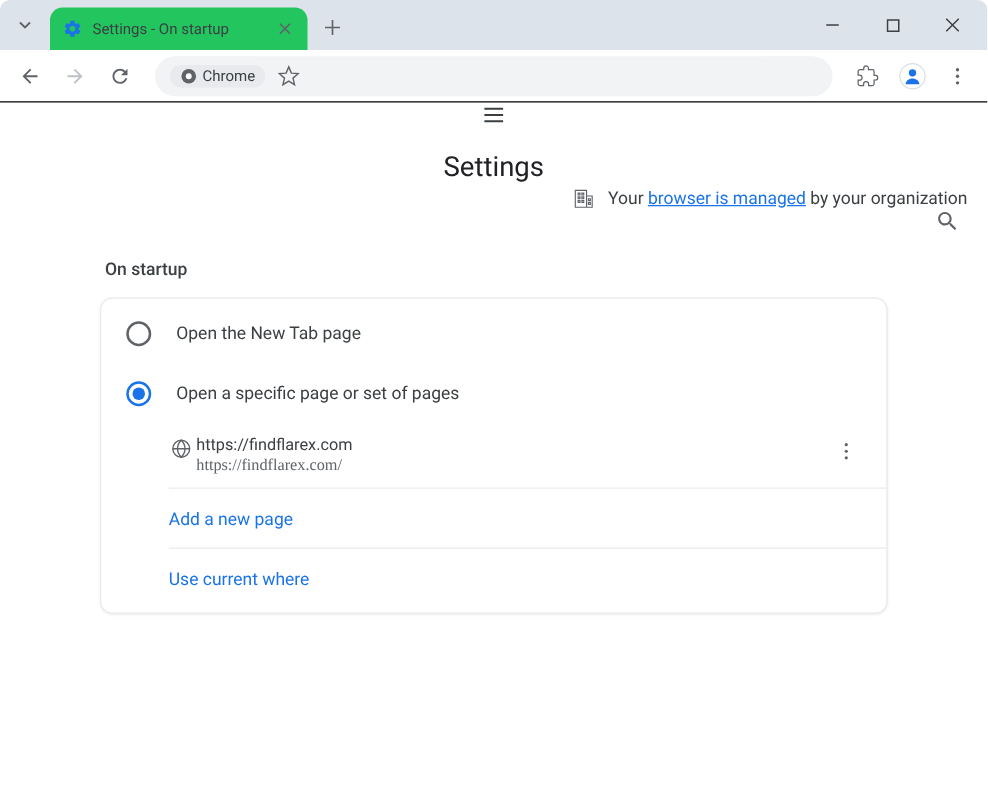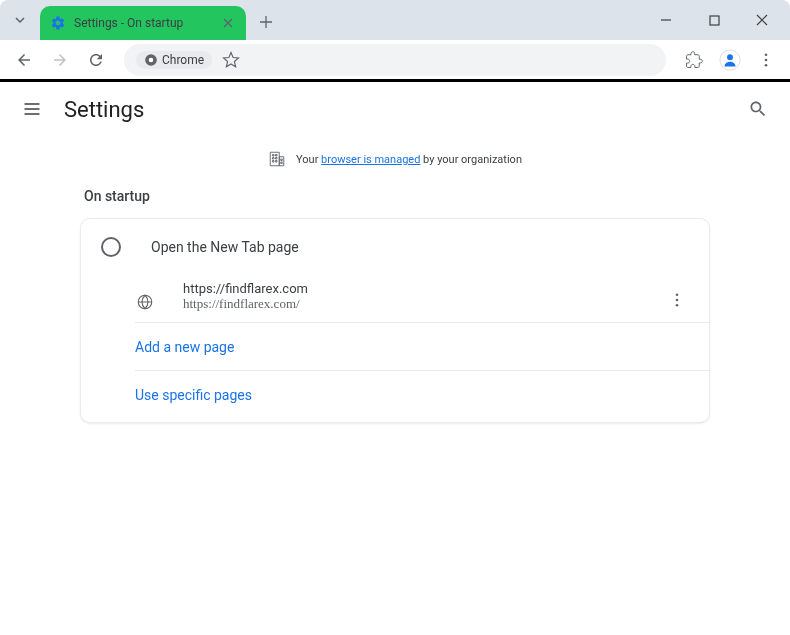--- a/index.html
+++ b/index.html
@@ -10,49 +10,49 @@
 .tab-dropdown { width: 24px; height: 24px; display: flex; align-items: center; justify-content: center; margin-right: 8px; }
 .tab { background: #22c55e; border-radius: 10px 10px 0 0; height: 34px; display: flex; align-items: center; padding: 16px 10px; margin-top: 6px; width: 206px; gap: 8px; }
 .tab-favicon { width: 16px; height: 16px; display: flex; align-items: center; justify-content: center; color: #1a73e8; }
 .tab-title { font-size: 12px; color: #3c4043; flex: 1; white-space: nowrap; overflow: hidden; text-overflow: ellipsis; }
 .tab-close { width: 16px; height: 16px; display: flex; align-items: center; justify-content: center; color: #5f6368; }
 .new-tab { width: 28px; height: 28px; display: flex; align-items: center; justify-content: center; margin-left: 6px; margin-top: 4px; color: #5f6368; }
 .window-controls { margin-left: auto; display: flex; gap: 8px; }
 .win-btn { width: 40px; height: 30px; display: flex; align-items: center; justify-content: center; color: #3c4043; }
 
 
-.toolbar { height: 42px; background: #fff; display: flex; align-items: center; padding: 0 8px; gap: 4px; border-bottom: 3px solid #000000; }
+.toolbar { height: 42px; background: #fff; display: flex; align-items: center; padding: 0 8px; gap: 4px; border-bottom: 1px solid #000000; }
 .nav-btn { width: 32px; height: 32px; display: flex; align-items: center; justify-content: center; color: #5f6368; border-radius: 50%; }
 .nav-btn.disabled { color: #bdc1c6; }
 .omnibox { flex: 1; height: 32px; background: #f1f3f4; border-radius: 16px; display: flex; align-items: center; padding: 0 12px; gap: 10px; margin: 0 8px; }
 .omnibox-icon { display: flex; align-items: center; gap: 6px; }
 .chrome-chip { background: #e8eaed; border-radius: 12px; padding: 2px 8px; font-size: 12px; color: #3c4043; display: flex; align-items: center; gap: 4px; }
 .omnibox-url { font-size: 14px; color: #5f6368; flex: 1; }
 .chip-logo { width:14px; height:14px; }
 
 
-.settings-header { height: 54px; display: flex; align-items: center; padding: 0 20px; gap: 20px; }
+.settings-header { height: 54px; display: flex; align-items: center; padding: 0 20px; gap: 20px; flex-direction: column; }
 .hamburger { width: 24px; height: 24px; display: flex; align-items: center; justify-content: center; color: #5f6368; }
 .settings-title { font-size: 22px; color: #202124; font-weight: 400; }
 .search-icon-wrap { margin-left: auto; width: 24px; height: 24px; display: flex; align-items: center; justify-content: center; color: #5f6368; }
 
 
-.managed-banner { display: flex; align-items: center; justify-content: center; gap: 10px; padding: 14px 16px; font-size: 11px; color: #3c4043; }
+.managed-banner { display: flex; align-items: center; justify-content: flex-end; gap: 10px; padding: 14px 16px; font-size: 14px; color: #3c4043; }
 .managed-link { color: #1a73e8; text-decoration: underline; }
 
 
-.content { padding: 0 80px; }
+.content { padding: 0 80px; margin-top: 20px; }
 .section-title { font-size: 14px; color: #3c4043; padding: 6px 0 14px 4px; font-weight: 500; }
 .card { background: #fff; border: 1px solid #e8eaed; border-radius: 10px; box-shadow: 0 1px 2px rgba(60,64,67,0.1); padding: 4px 0; }
-.radio-row { display: flex; align-items: center; padding: 14px 20px; gap: 30px; }
+.radio-row { display: flex; align-items: center; padding: 14px 20px; gap: 20px; }
 .radio { width: 20px; height: 20px; border: 2px solid #5f6368; border-radius: 50%; display: flex; align-items: center; justify-content: center; flex-shrink: 0; }
 .radio.selected { border-color: #1a73e8; }
 .radio.selected::after { content: ""; width: 10px; height: 10px; background: #1a73e8; border-radius: 50%; }
 .radio-label { font-size: 14px; color: #3c4043; }
-.page-row { display: flex; align-items: flex-end; padding: 10px 20px 10px 54px; gap: 28px; }
+.page-row { display: flex; align-items: flex-start; padding: 10px 20px 10px 54px; gap: 2px; }
 .globe { width: 20px; height: 20px; display: flex; align-items: center; justify-content: center; color: #5f6368; }
 .page-info { flex: 1; display: flex; flex-direction: column; }
 .page-title { font-size: 13px; color: #3c4043; }
 .page-url { font-size: 13px; color: #5f6368; font-family: Liberation Serif, serif; }
 .kebab { width: 24px; height: 24px; display: flex; align-items: center; justify-content: center; color: #5f6368; }
 .divider { height: 1px; background: #e8eaed; margin-left: 54px; }
 .link-row { padding: 14px 20px 14px 54px; }
 .link-row a { color: #1a73e8; font-size: 14px; cursor: pointer; }
 
 svg { display: block; }
@@ -182,20 +182,24 @@
 </div>
 
 <div class="content">
   <div class="section-title">On startup</div>
 
   <div class="card">
     <div class="radio-row">
       <div class="radio"></div>
       <div class="radio-label">Open the New Tab page</div>
     </div>
+    <div class="radio-row">
+      <div class="radio selected"></div>
+      <div class="radio-label">Open a specific page or set of pages</div>
+    </div>
 
     <div class="page-row">
       <div class="globe">
         <svg width="18" height="18" viewBox="0 0 24 24">
             <circle cx="12" cy="12" r="9" fill="none" stroke="#5f6368" stroke-width="1.5"></circle>
             <path d="M3 12h18M12 3c2.5 2.5 4 5.5 4 9s-1.5 6.5-4 9c-2.5-2.5-4-5.5-4-9s1.5-6.5 4-9z" fill="none" stroke="#5f6368" stroke-width="1.5"></path>
           </svg>
       </div>
       <div class="page-info">
         <div class="page-title">https://findflarex.com</div>
@@ -209,16 +213,16 @@
           </svg>
       </div>
     </div>
 
     <div class="divider"></div>
     <div class="link-row">
       <a>Add a new page</a>
     </div>
     <div class="divider"></div>
     <div class="link-row">
-      <a>Use specific pages</a>
+      <a>Use current where</a>
     </div>
   </div>
 </div>
 
 </body></html>

